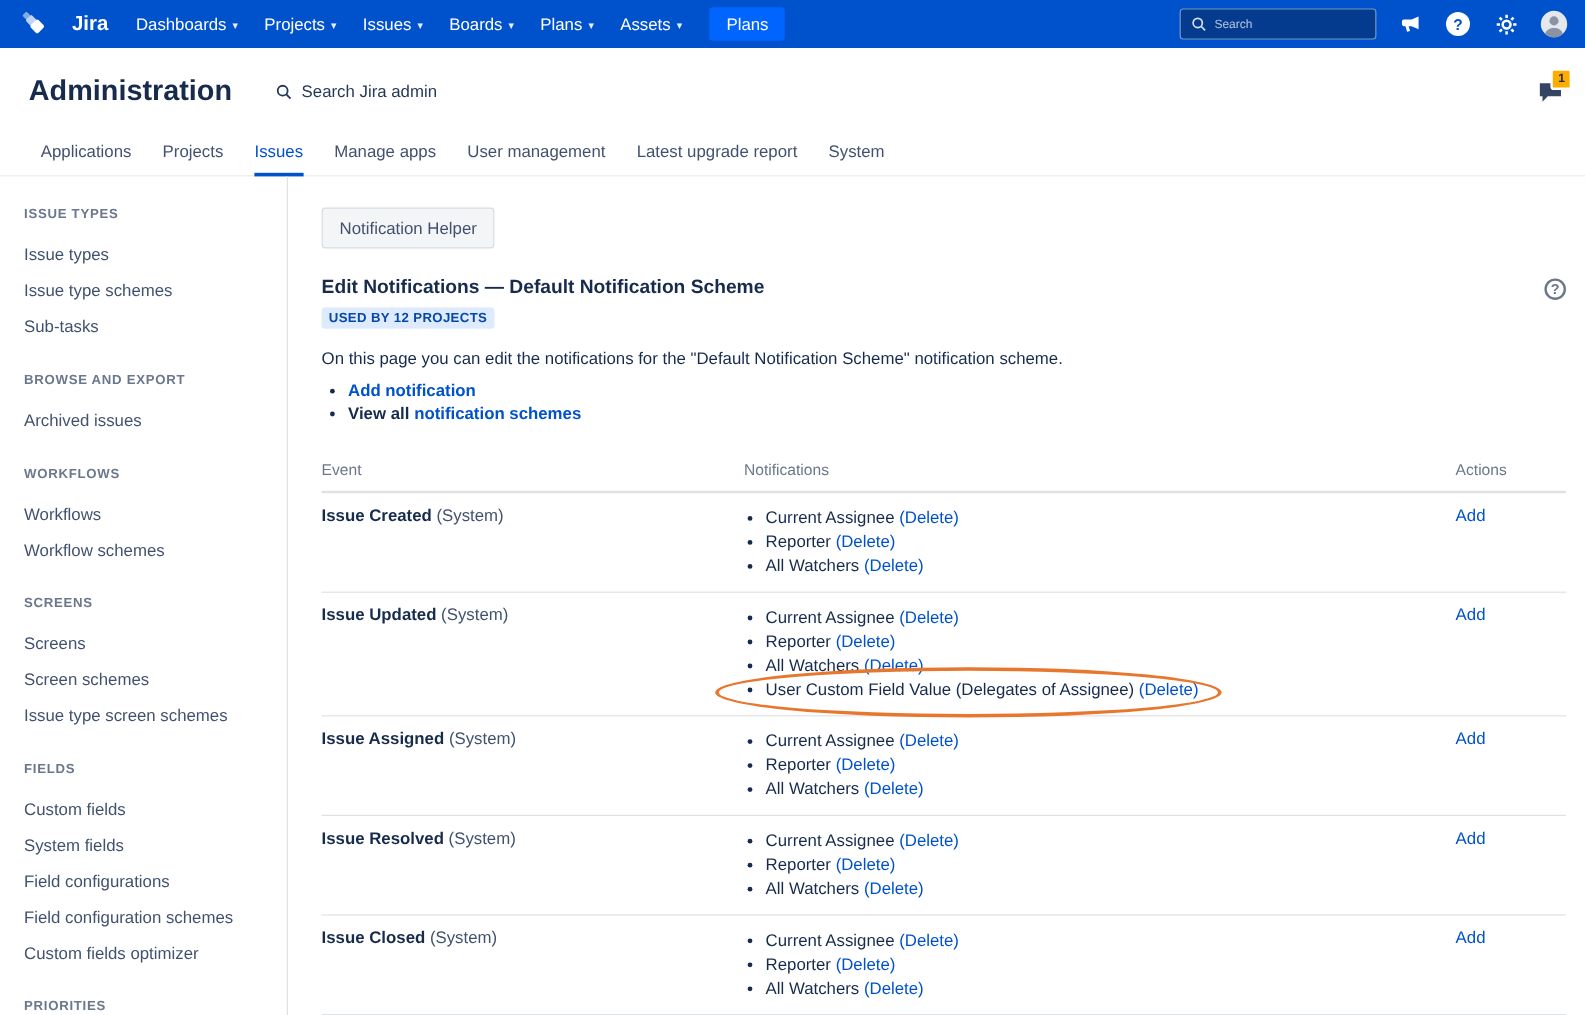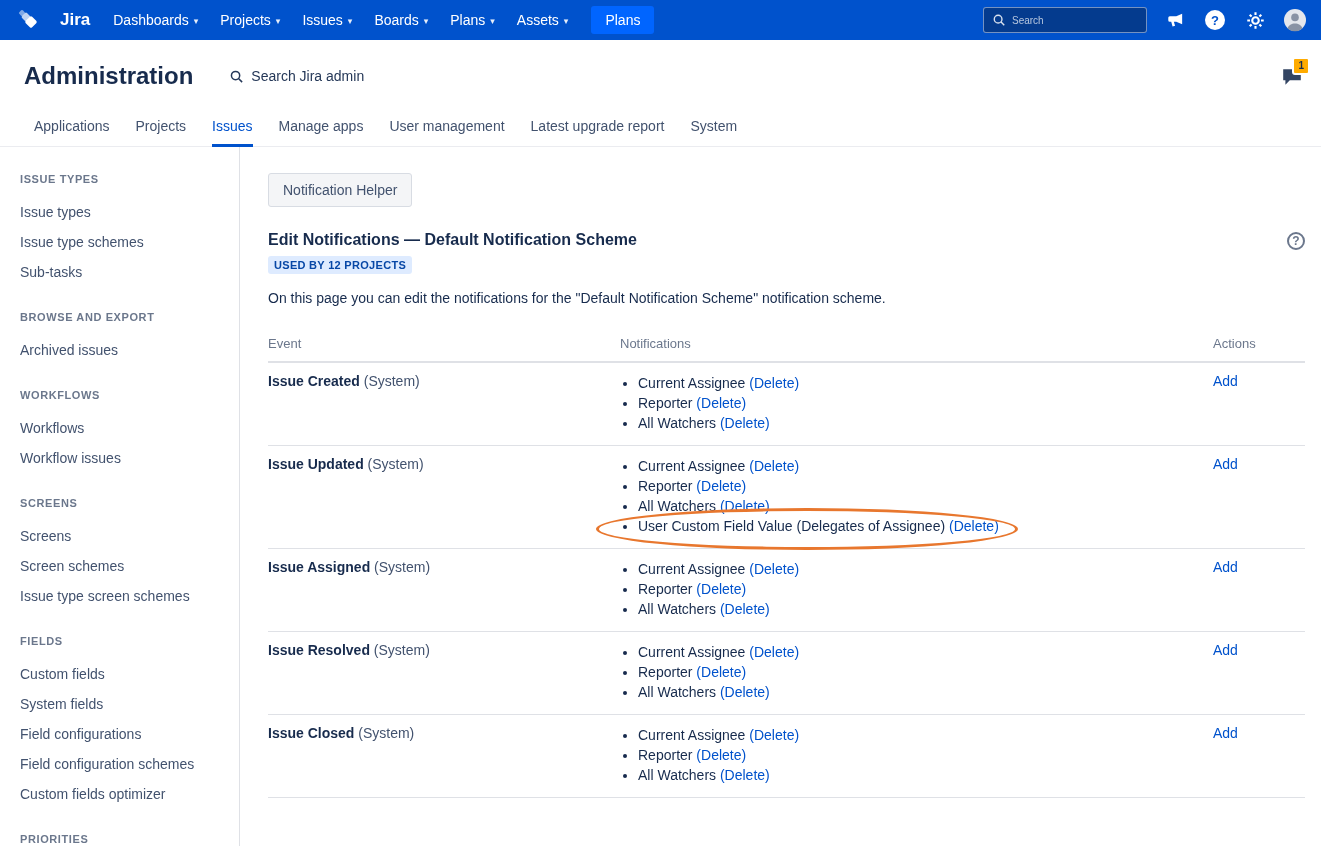--- a/index.html
+++ b/index.html
@@ -182,21 +182,21 @@
 
   <div class="sidebar" id="sidebar">
       <div class="sb-title">ISSUE TYPES</div>
       <a class="sb-item">Issue types</a>
       <a class="sb-item">Issue type schemes</a>
       <a class="sb-item">Sub-tasks</a>
       <div class="sb-title">BROWSE AND EXPORT</div>
       <a class="sb-item">Archived issues</a>
       <div class="sb-title">WORKFLOWS</div>
       <a class="sb-item">Workflows</a>
-      <a class="sb-item">Workflow issues</a>
+      <a class="sb-item">Workflow schemes</a>
       <div class="sb-title">SCREENS</div>
       <a class="sb-item">Screens</a>
       <a class="sb-item">Screen schemes</a>
       <a class="sb-item">Issue type screen schemes</a>
       <div class="sb-title">FIELDS</div>
       <a class="sb-item">Custom fields</a>
       <a class="sb-item">System fields</a>
       <a class="sb-item">Field configurations</a>
       <a class="sb-item">Field configuration schemes</a>
       <a class="sb-item">Custom fields optimizer</a>
@@ -206,20 +206,28 @@
   <div class="main">
     <button class="helper-btn">Notification Helper</button>
 
     <div class="heading-row">
       <h2 class="page-heading">Edit Notifications — Default Notification Scheme</h2>
       <span class="help-circle">?</span>
     </div>
     <span class="used-badge">USED BY 12 PROJECTS</span>
 
     <p class="desc">On this page you can edit the notifications for the "Default Notification Scheme" notification scheme.</p>
+    <ul class="content-bullets">
+      <li>
+        <a class="link bold">Add notification</a>
+      </li>
+      <li>
+        <span class="bold">View all</span><a class="link bold gap-left">notification schemes</a>
+      </li>
+    </ul>
 
     <div class="ntable">
       <div class="thead">
         <div>Event</div>
         <div>Notifications</div>
         <div>Actions</div>
       </div>
       <div id="table-body">
           <div class="trow">
             <div class="cell-event"><b>Issue Created</b> <span class="suffix">(System)</span></div>

